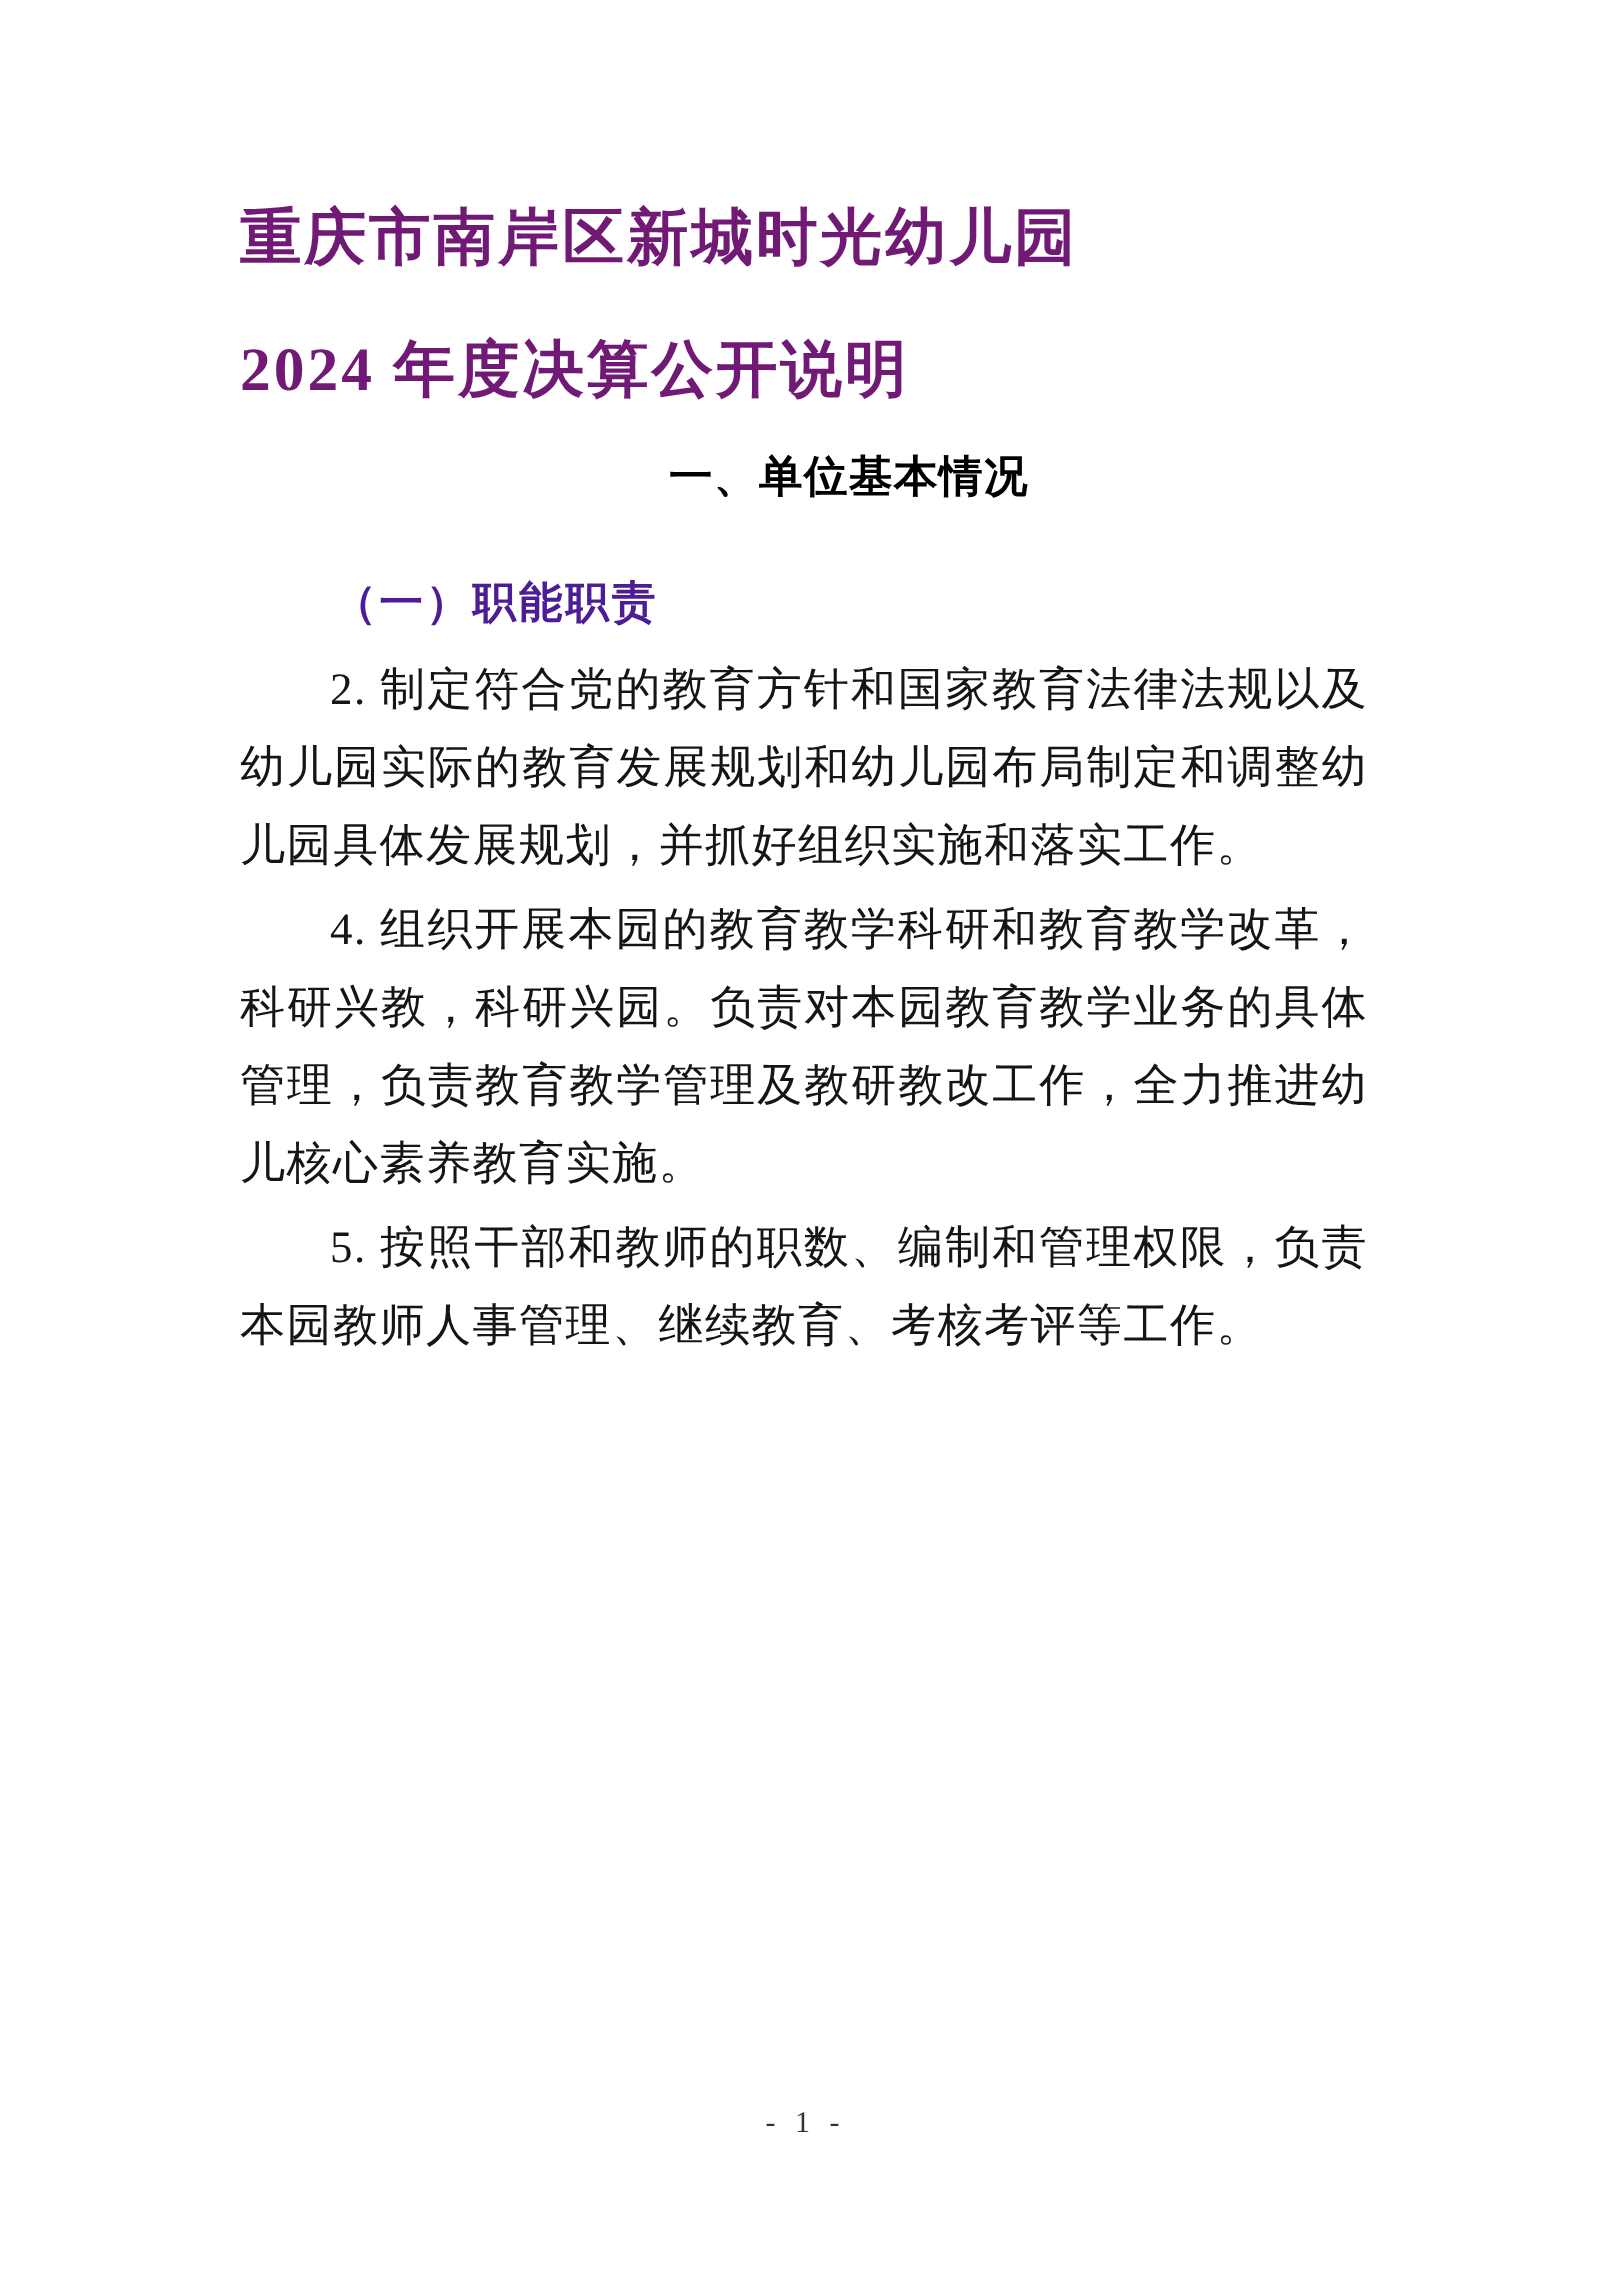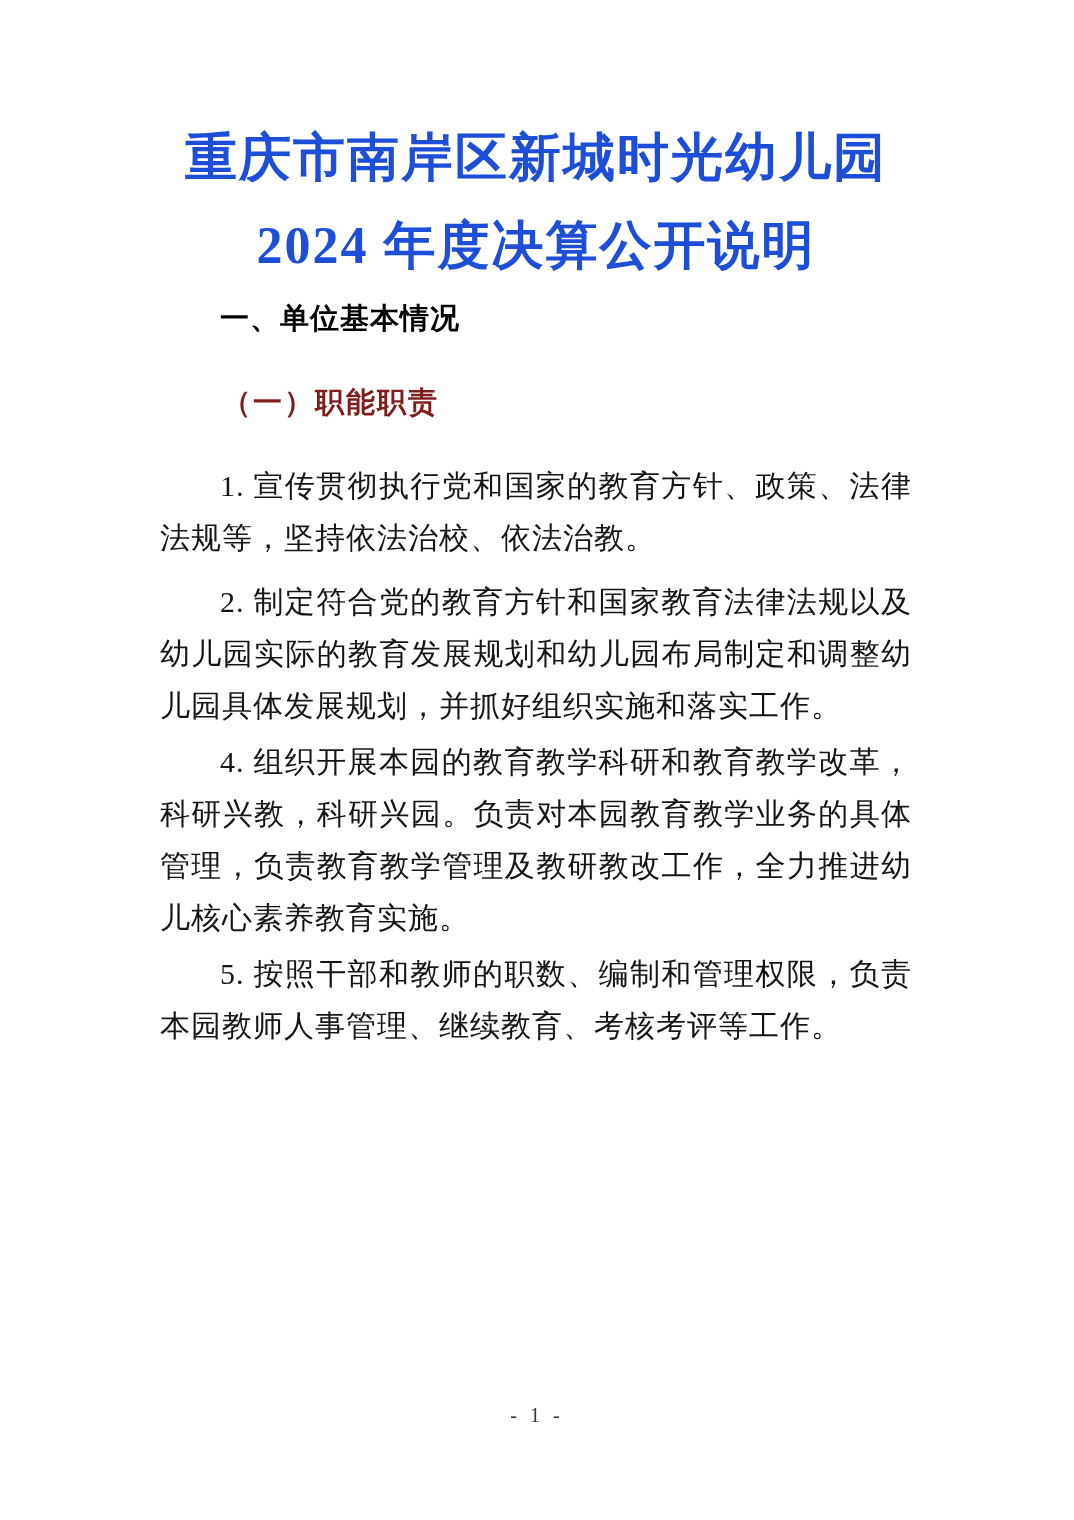--- a/index.html
+++ b/index.html
@@ -16,43 +16,43 @@
     font-family: "Liberation Serif", "DejaVu Serif", serif;
     overflow: hidden;
     box-sizing: border-box;
   }
   .content {
     padding: 0 162px 0 160px; 
   }
   .doc-title {
     font-family: "Liberation Serif", "DejaVu Serif", serif;
     font-weight: bold;
-    color: #1d4ed8;
-    font-size: 52px;
+    color: #701a75;
+    font-size: 41px;
     line-height: 52px;
     letter-spacing: 2px;
-    text-align: center;
     margin: 0;
   }
   .doc-title.line1 { margin-top: 132px; }
   .doc-title.line2 { margin-top: 36px; font-family: Liberation Serif, serif; }
 
   .section-heading {
     font-family: "Liberation Sans", "DejaVu Sans", sans-serif;
     font-weight: bold;
     color: #000000;
     font-size: 29px;
     line-height: 40px;
     letter-spacing: 1px;
     margin: 26px 0 0 60px;
+    text-align: center;
   }
   .subsection-heading {
     font-family: "Liberation Serif", "DejaVu Serif", serif;
     font-weight: bold;
-    color: #7f1d1d;
+    color: #4c1d95;
     font-size: 29px;
     line-height: 40px;
     letter-spacing: 2px;
     margin: 44px 0 0 62px;
   }
   .subsection-heading.second { margin-top: 30px; }
 
   .body-para {
     font-size: 30px;
     line-height: 52px;
@@ -84,21 +84,20 @@
   <div class="content">
 
     <h1 class="doc-title line1">重庆市南岸区新城时光幼儿园</h1>
 
     <h1 class="doc-title line2">2024 年度决算公开说明</h1>
 
     <h2 class="section-heading">一、单位基本情况</h2>
 
     <h3 class="subsection-heading">（一）职能职责</h3>
 
-    <p class="body-para first">1. 宣传贯彻执行党和国家的教育方针、政策、法律法规等，坚持依法治校、依法治教。</p>
 
     <p class="body-para second">2. 制定符合党的教育方针和国家教育法律法规以及幼儿园实际的教育发展规划和幼儿园布局制定和调整幼儿园具体发展规划，并抓好组织实施和落实工作。</p>
 
 
     <p class="body-para">4. 组织开展本园的教育教学科研和教育教学改革，科研兴教，科研兴园。负责对本园教育教学业务的具体管理，负责教育教学管理及教研教改工作，全力推进幼儿核心素养教育实施。</p>
 
     <p class="body-para">5. 按照干部和教师的职数、编制和管理权限，负责本园教师人事管理、继续教育、考核考评等工作。</p>
 
 
 

